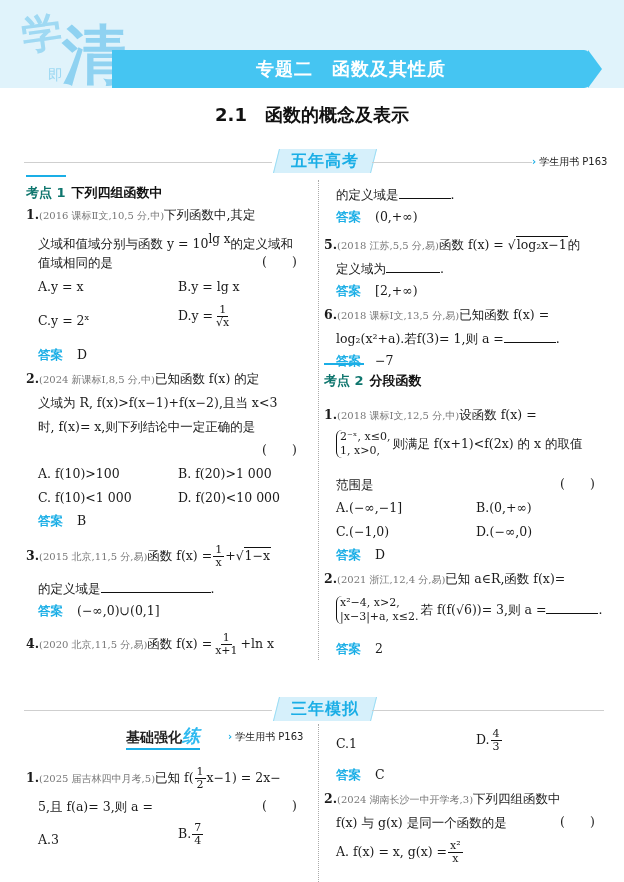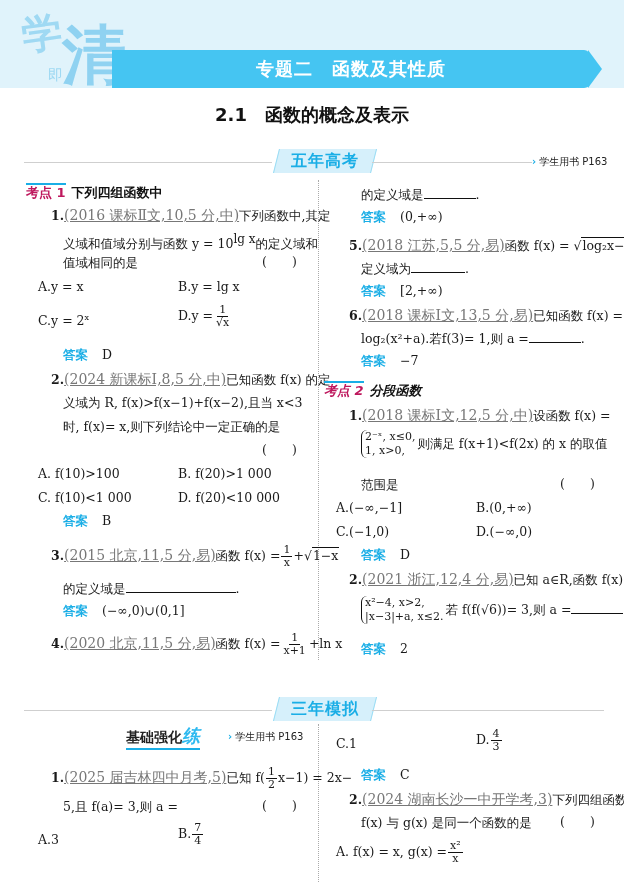--- a/index.html
+++ b/index.html
@@ -19,26 +19,26 @@
 
   .sec-line { position: absolute; height: 1px; background: #cfcfcf; }
   .sec-tab { position: absolute; height: 24px; line-height: 24px; padding: 0 14px; background: #d6f0fb; color: #1aaee6; font-family: "DejaVu Sans", sans-serif; font-weight: bold; font-size: 16px; letter-spacing: 1px; border-left: 1px solid #9adcf4; border-right: 1px solid #9adcf4; transform: skewX(-14deg); }
   .sec-tab span { display: inline-block; transform: skewX(14deg); }
   .ref { position: absolute; font-family: "DejaVu Sans", sans-serif; font-size: 10px; color: #222; }
   .ref .arr { color: #1aaee6; font-weight: bold; margin-right: 3px; }
 
   .col-divider { position: absolute; left: 318px; width: 0; border-left: 1px dotted #aaa; }
 
   .kp { position: absolute; font-family: "DejaVu Sans", sans-serif; font-weight: bold; font-size: 13px; }
-  .kp .tag { color: #be185d; border-top: 2px solid #1aaee6; padding-top: 0; margin-right: 6px; }
+  .kp .tag { color: #0f766e; border-top: 2px solid #1aaee6; padding-top: 8px; margin-right: 6px; }
   .kp .txt { color: #111; }
 
-  .line { position: absolute; white-space: nowrap; font-size: 12.5px; line-height: 18px; margin-left: 25px; }
+  .line { position: absolute; white-space: nowrap; font-size: 12.5px; line-height: 18px; }
   .num { font-weight: bold; }
-  .src { color: #777; font-size: 14px; text-decoration: underline; }
+  .src { color: #777; font-size: 10px; }
   .ans-l { color: #1aaee6; font-family: "DejaVu Sans", sans-serif; font-weight: bold; margin-right: 14px; }
   .ans-v { color: #1a1a1a; }
   .blank { display: inline-block; border-bottom: 1px solid #111; height: 12px; vertical-align: baseline; }
   .paren { position: absolute; font-size: 12.5px; }
   .opt { position: absolute; font-size: 12.5px; white-space: nowrap; }
   .frac { display: inline-flex; flex-direction: column; align-items: center; vertical-align: middle; font-size: 11px; line-height: 12px; margin: 0 1px; }
   .frac .n { border-bottom: 1px solid #111; padding: 0 2px; }
   .frac .d { padding: 0 2px; }
   .sqrt { border-top: 1px solid #111; padding: 0 1px; }
   .brace { display: inline-flex; flex-direction: column; font-size: 11px; line-height: 14px; border-left: 1px solid #111; border-radius: 6px 0 0 6px; padding-left: 3px; vertical-align: middle; margin-right: 2px; }
@@ -110,21 +110,21 @@
 <div class="line" style="left:336px; top:208px;"><span class="ans-l">答案</span><span class="ans-v">(0,+∞)</span></div>
 
 <div class="line" style="left:324px; top:236px;"><span class="num">5.</span><span class="src">(2018 江苏,5,5 分,易)</span><span>函数 f(x) = √</span><span class="sqrt">log₂x−1</span><span>的</span></div>
 <div class="line" style="left:336px; top:260px;"><span>定义域为</span><span class="blank" style="width:54px"></span>.</div>
 <div class="line" style="left:336px; top:282px;"><span class="ans-l">答案</span><span class="ans-v">[2,+∞)</span></div>
 
 <div class="line" style="left:324px; top:306px;"><span class="num">6.</span><span class="src">(2018 课标Ⅰ文,13,5 分,易)</span><span>已知函数 f(x) =</span></div>
 <div class="line" style="left:336px; top:330px;"><span>log₂(x²+a).若f(3)= 1,则 a =</span><span class="blank" style="width:52px"></span>.</div>
 <div class="line" style="left:336px; top:352px;"><span class="ans-l">答案</span><span class="ans-v">−7</span></div>
 
-<div class="kp" style="left:324px; top:382px;font-style:italic;">
+<div class="kp" style="left:324px; top:372px;">
   <span class="tag">考点 2</span><span class="txt">分段函数</span>
 </div>
 
 <div class="line" style="left:324px; top:406px;"><span class="num">1.</span><span class="src">(2018 课标Ⅰ文,12,5 分,中)</span><span>设函数 f(x) =</span></div>
 <div class="line" style="left:336px; top:430px;"><span class="brace">
       <span>2⁻ˣ, x≤0,</span>
       <span>1, x&gt;0,</span>
     </span><span>则满足 f(x+1)&lt;f(2x) 的 x 的取值</span></div>
 <div class="line" style="left:336px; top:476px;"><span>范围是</span></div>
 <div class="paren" style="left:560px; top:476px;">(　　)</div>

